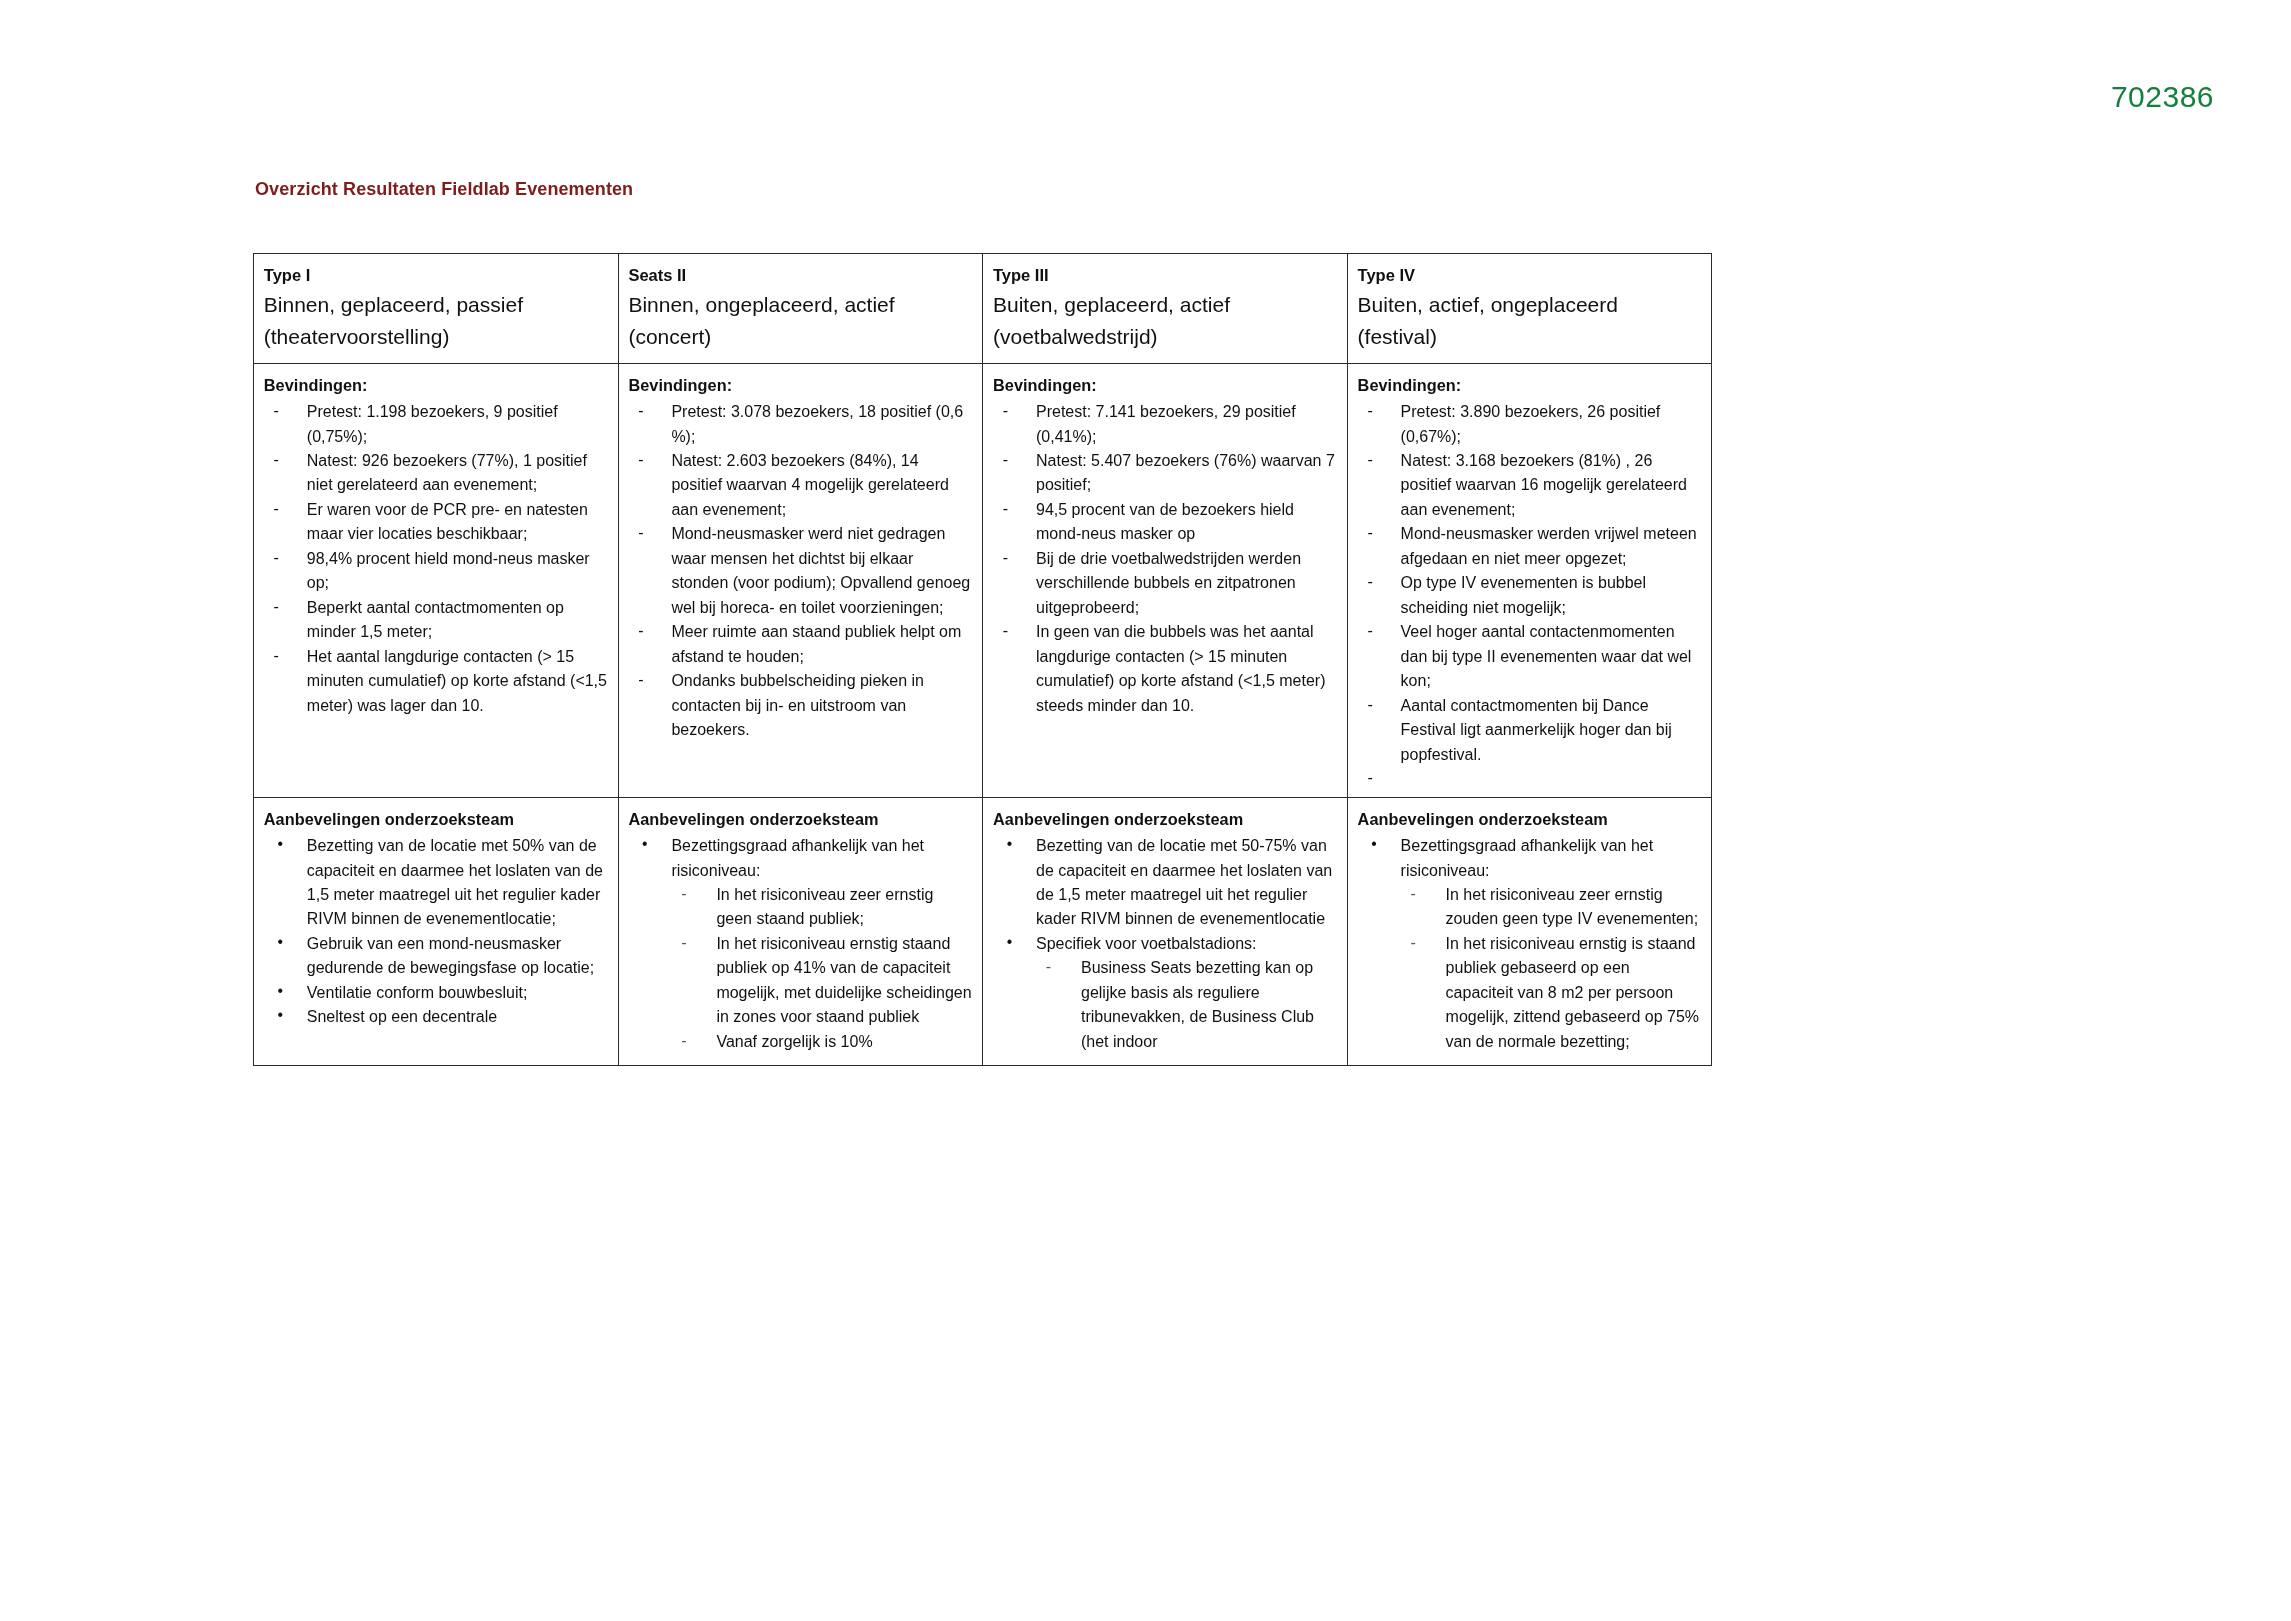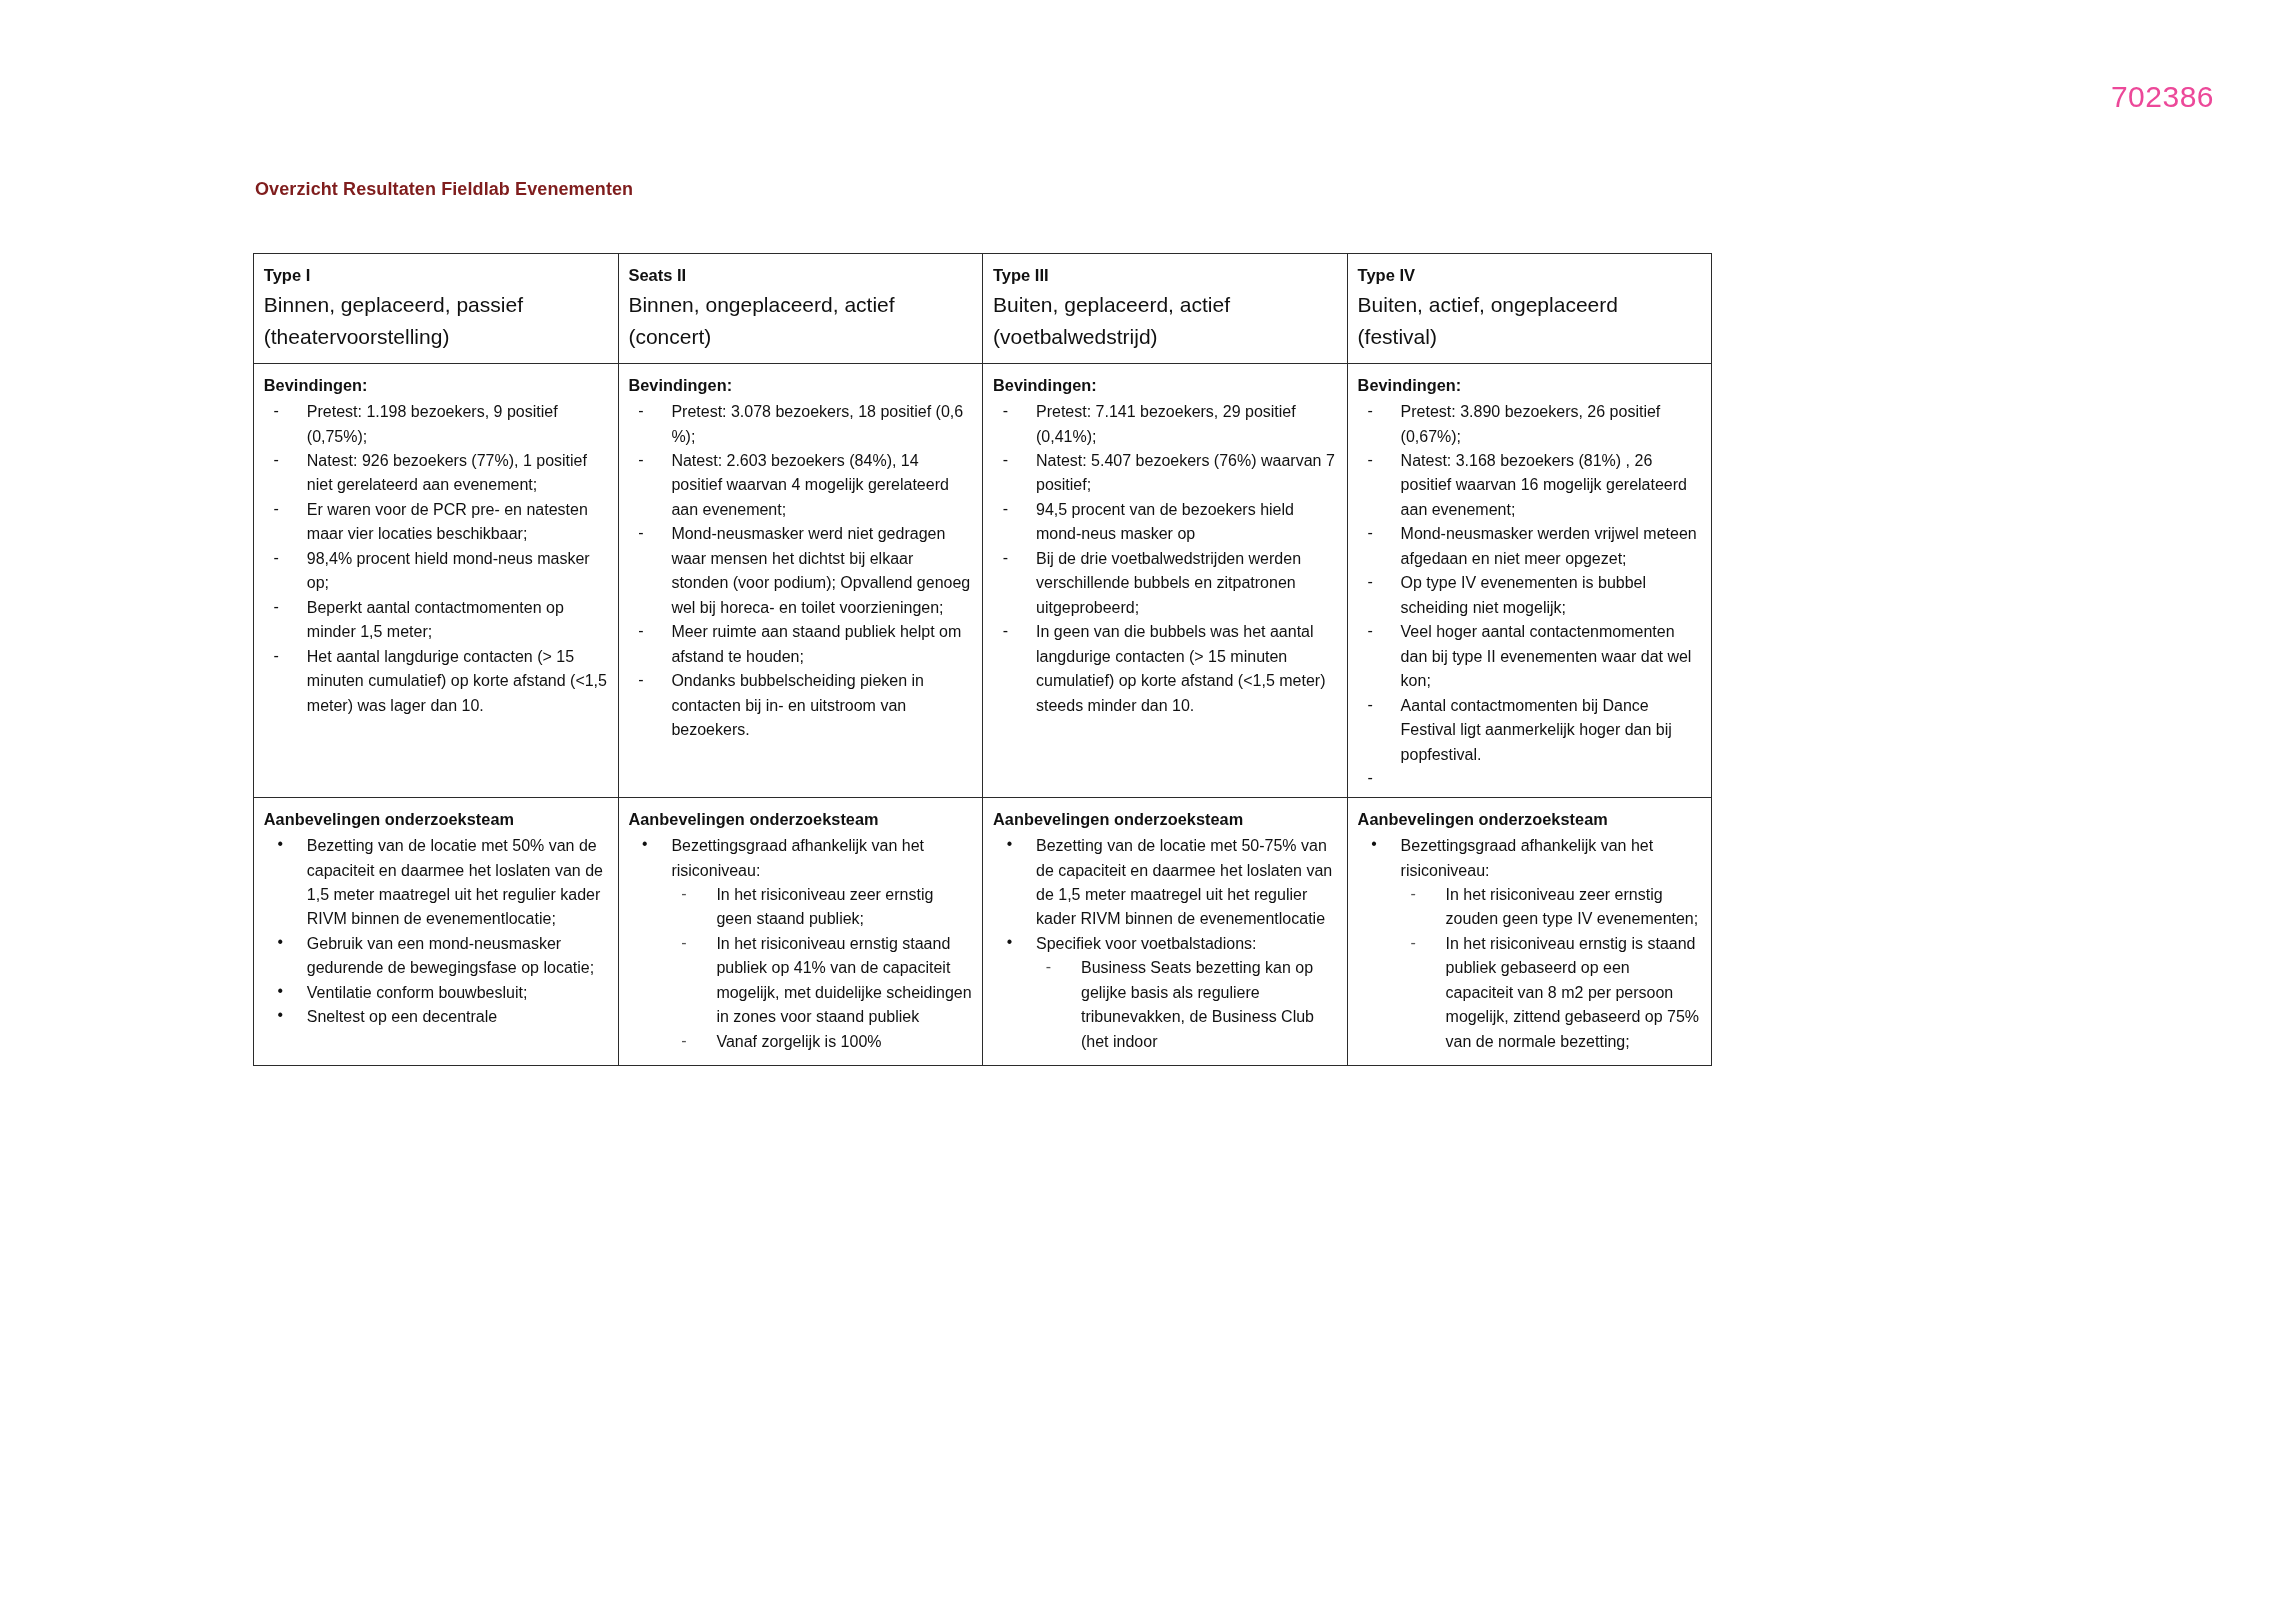--- a/index.html
+++ b/index.html
@@ -23,21 +23,21 @@
     height: 1621px;
     background: #ffffff;
   }
 
   .page-number {
     position: absolute;
     top: 80px;
     right: 78px;
     font-size: 30px;
     letter-spacing: 0.5px;
-    color: #ec4899;
+    color: #15803d;
     font-family: "Liberation Sans", sans-serif;
   }
 
   .doc-title {
     position: absolute;
     left: 255px;
     top: 179px;
     font-size: 18px;
     font-weight: bold;
     letter-spacing: 0.1px;
@@ -235,21 +235,21 @@
                 <li><span class="mk bullet">•</span><span>Ventilatie conform bouwbesluit;</span></li>
                 <li><span class="mk bullet">•</span><span>Sneltest op een decentrale</span></li>
               </ul>
           </td>
           <td>
             <span class="sec-title">Aanbevelingen onderzoeksteam</span>
             <ul class="lvl1">
                 <li><span class="mk bullet">•</span><span>Bezettingsgraad afhankelijk van het risiconiveau:</span><ul class="lvl2">
                     <li><span class="mk">-</span><span>In het risiconiveau zeer ernstig  geen staand publiek;</span></li>
                     <li><span class="mk">-</span><span>In het risiconiveau ernstig staand publiek op 41% van de capaciteit mogelijk, met duidelijke scheidingen in zones voor staand publiek</span></li>
-                    <li><span class="mk">-</span><span>Vanaf zorgelijk is 100%</span></li>
+                    <li><span class="mk">-</span><span>Vanaf zorgelijk is 10%</span></li>
                   </ul></li>
               </ul>
           </td>
           <td>
             <span class="sec-title">Aanbevelingen onderzoeksteam</span>
             <ul class="lvl1">
                 <li><span class="mk bullet">•</span><span>Bezetting van de locatie met 50-75% van de capaciteit en daarmee het loslaten van de 1,5 meter maatregel uit het regulier kader RIVM binnen de evenementlocatie</span></li>
                 <li><span class="mk bullet">•</span><span>Specifiek voor voetbalstadions:</span><ul class="lvl2">
                     <li><span class="mk">-</span><span>Business Seats bezetting kan op gelijke basis als reguliere tribunevakken, de Business Club (het indoor</span></li>
                   </ul></li>

